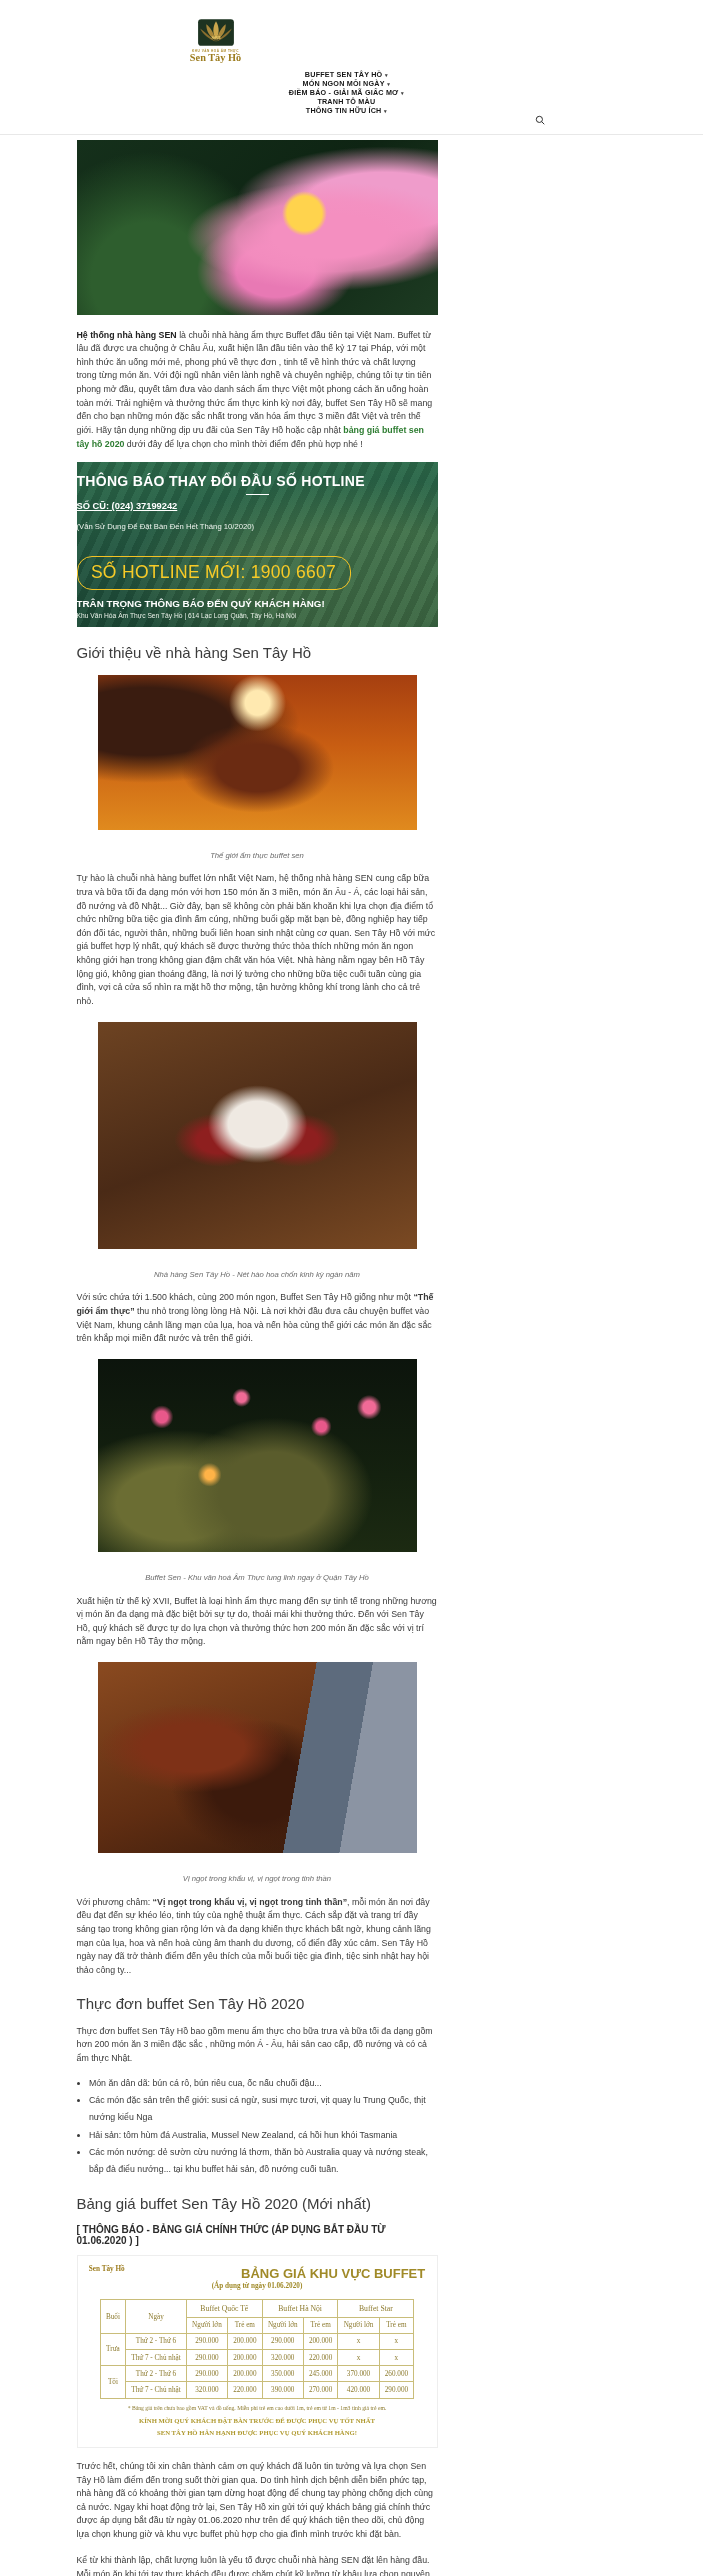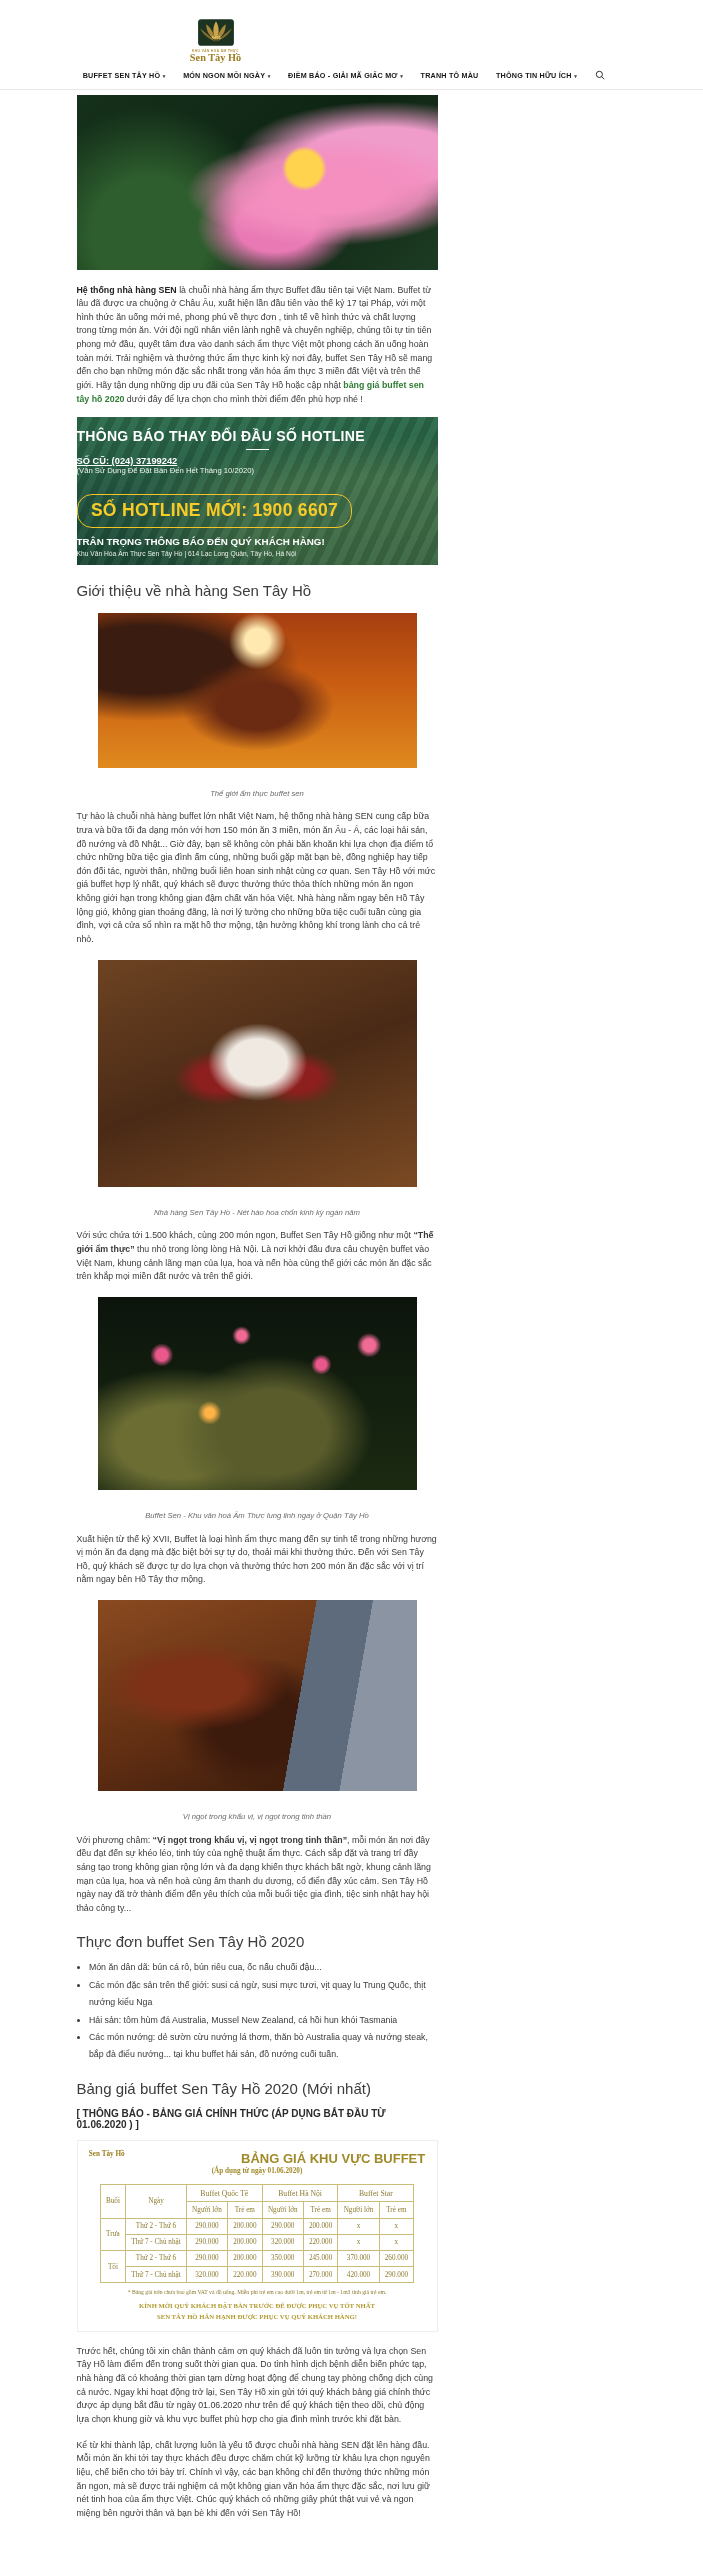--- a/index.html
+++ b/index.html
@@ -7,21 +7,21 @@
   body { width:704px; font-family:"Liberation Sans", sans-serif; color:#3a3a3a; }
   .container { width:551px; margin:0 auto; }
   .article-col { width:361px; }
 
   
   header { padding-top:15.5px; border-bottom:0.5px solid #e8e8e8; }
   .logo-wrap { margin-left:108px; width:62px; text-align:center; }
   .logo-flower { display:block; margin:0 auto; }
   .logo-sub { font-size:3.1px; letter-spacing:0.5px; color:#b08d2f; font-weight:bold; margin-top:1px; }
   .logo-text { font-family:"Liberation Serif", serif; font-weight:bold; color:#9c7c1e; font-size:10.3px; line-height:1; margin-top:0.5px; }
-  nav { display:flex; align-items:center; padding:7.2px 0 8.2px 6.2px; }
+  nav { display:flex; align-items:center; padding:7.2px 0 8.2px 6.2px;flex-direction:column; }
   .nav-item { display:flex; align-items:center; gap:2.6px; margin-right:17.5px; font-size:7.2px; font-weight:bold; letter-spacing:0.2px; color:#161616; text-transform:uppercase; cursor:pointer; white-space:nowrap; }
   .caret { font-size:5.2px; color:#444; }
   .nav-search { margin-left:auto; margin-right:82px; cursor:pointer; display:flex; }
 
   
   .hero { width:361px; height:175px; margin:5.2px 0 0 0;
     background:
       radial-gradient(circle at 63% 42%, #ffd34d 0 7%, rgba(255,211,77,0) 9%),
       radial-gradient(ellipse at 70% 55%, #f48fc0 0 16%, rgba(244,143,192,.85) 26%, rgba(244,143,192,0) 40%),
       radial-gradient(ellipse at 85% 35%, #ef9ccb 0 18%, rgba(239,156,203,0) 34%),
@@ -38,23 +38,23 @@
   .banner { width:361px; margin-top:11.3px; padding:10.3px 0 8.2px; color:#fff; position:relative;
     background:
       radial-gradient(ellipse at 80% 70%, rgba(120,160,90,.35) 0 30%, rgba(0,0,0,0) 60%),
       linear-gradient(180deg, #2c6b4b 0%, #235741 55%, #1d4a37 100%); }
   .banner::after { content:""; position:absolute; inset:0;
     background:repeating-linear-gradient(115deg, rgba(0,0,0,.10) 0 7.2px, rgba(255,255,255,.03) 7.2px 14.4px); pointer-events:none; }
   .banner > * { position:relative; z-index:1; }
   .banner-title { font-size:14px; font-weight:bold; letter-spacing:0.3px; }
   .banner-rule { width:23px; height:1px; background:#fff; margin:5.2px auto 6.2px; }
   .banner-old { font-size:9.3px; font-weight:bold;text-decoration:underline; }
-  .banner-old-note { font-size:7.7px; margin-top:0; color:#eef4ee; }
-  .banner-new { display:inline-block; margin-top:19px; padding:5.2px 13.4px; border:1px solid #f4c324; border-radius:15px;
-    color:#f8cb27; font-size:17.5px; font-weight:bold; letter-spacing:0.3px; }
+  .banner-old-note { font-size:7.7px; margin-top:11px; color:#eef4ee; }
+  .banner-new { display:inline-block; margin-top:25px; padding:5.2px 13.4px; border:1px solid #f4c324; border-radius:15px;
+    color:#f8cb27; font-size:17.5px; font-weight:normal; letter-spacing:0.3px; }
   .banner-thanks { margin-top:8.2px; font-size:9.8px; font-weight:bold; }
   .banner-addr { margin-top:3.1px; font-size:6.7px; color:#e9f0e8; }
 
   
   h2.section { font-size:15px; font-weight:400; color:#3c3c3c; margin-top:17.5px; }
   .photo { margin:13.4px auto 0; width:319px; }
   .caption { text-align:center; font-style:italic; color:#6b6b6b; font-size:7.7px; margin-top:21px; }
   .para { margin-top:12.4px; font-size:8.8px; line-height:1.55; }
   ul.dots { margin:9.3px 0 0 12.4px; font-size:8.8px; line-height:1.9; }
   ul.dots li { margin-bottom:1px; }
@@ -184,20 +184,21 @@
 
     <div class="photo ph4"></div>
     <div class="caption">Vị ngọt trong khẩu vị, vị ngọt trong tinh thần</div>
 
     <p class="para">
       <span>Với phương châm: </span><b>“Vị ngọt trong khẩu vị, vị ngọt trong tinh thần”</b><span>, mỗi món ăn nơi đây đều đạt đến sự khéo léo, tinh túy của nghệ thuật ẩm thực. Cách sắp đặt và trang trí đầy sáng tạo trong không gian rộng lớn và đa dạng khiến thực khách bất ngờ, khung cảnh lãng mạn của lụa, hoa và nến hoà cùng âm thanh du dương, cổ điển đầy xúc cảm. Sen Tây Hồ ngày nay đã trở thành điểm đến yêu thích của mỗi buổi tiệc gia đình, tiệc sinh nhật hay hội thảo công ty...</span>
     </p>
 
 
     <h2 class="section">Thực đơn buffet Sen Tây Hồ 2020</h2>
+    <p class="para">Thực đơn buffet Sen Tây Hồ bao gồm menu ẩm thực cho bữa trưa và bữa tối đa dạng gồm hơn 200 món ăn 3 miền đặc sắc , những món Á - Âu, hải sản cao cấp, đồ nướng và có cả ẩm thực Nhật.</p>
     <ul class="dots">
       <li>Món ăn dân dã: bún cá rô, bún riêu cua, ốc nấu chuối đậu...</li>
       <li>Các món đặc sản trên thế giới: susi cá ngừ, susi mực tươi, vịt quay lu Trung Quốc, thịt nướng kiểu Nga</li>
       <li>Hải sản: tôm hùm đá Australia, Mussel New Zealand, cá hồi hun khói Tasmania</li>
       <li>Các món nướng: dẻ sườn cừu nướng lá thơm, thăn bò Australia quay và nướng steak, bắp đà điểu nướng... tại khu buffet hải sản, đồ nướng cuối tuần.</li>
     </ul>
 
     <h2 class="section">Bảng giá buffet Sen Tây Hồ 2020 (Mới nhất)</h2>
     <p class="notice">[ THÔNG BÁO - BẢNG GIÁ CHÍNH THỨC (ÁP DỤNG BẮT ĐẦU TỪ 01.06.2020 ) ]</p>
 

